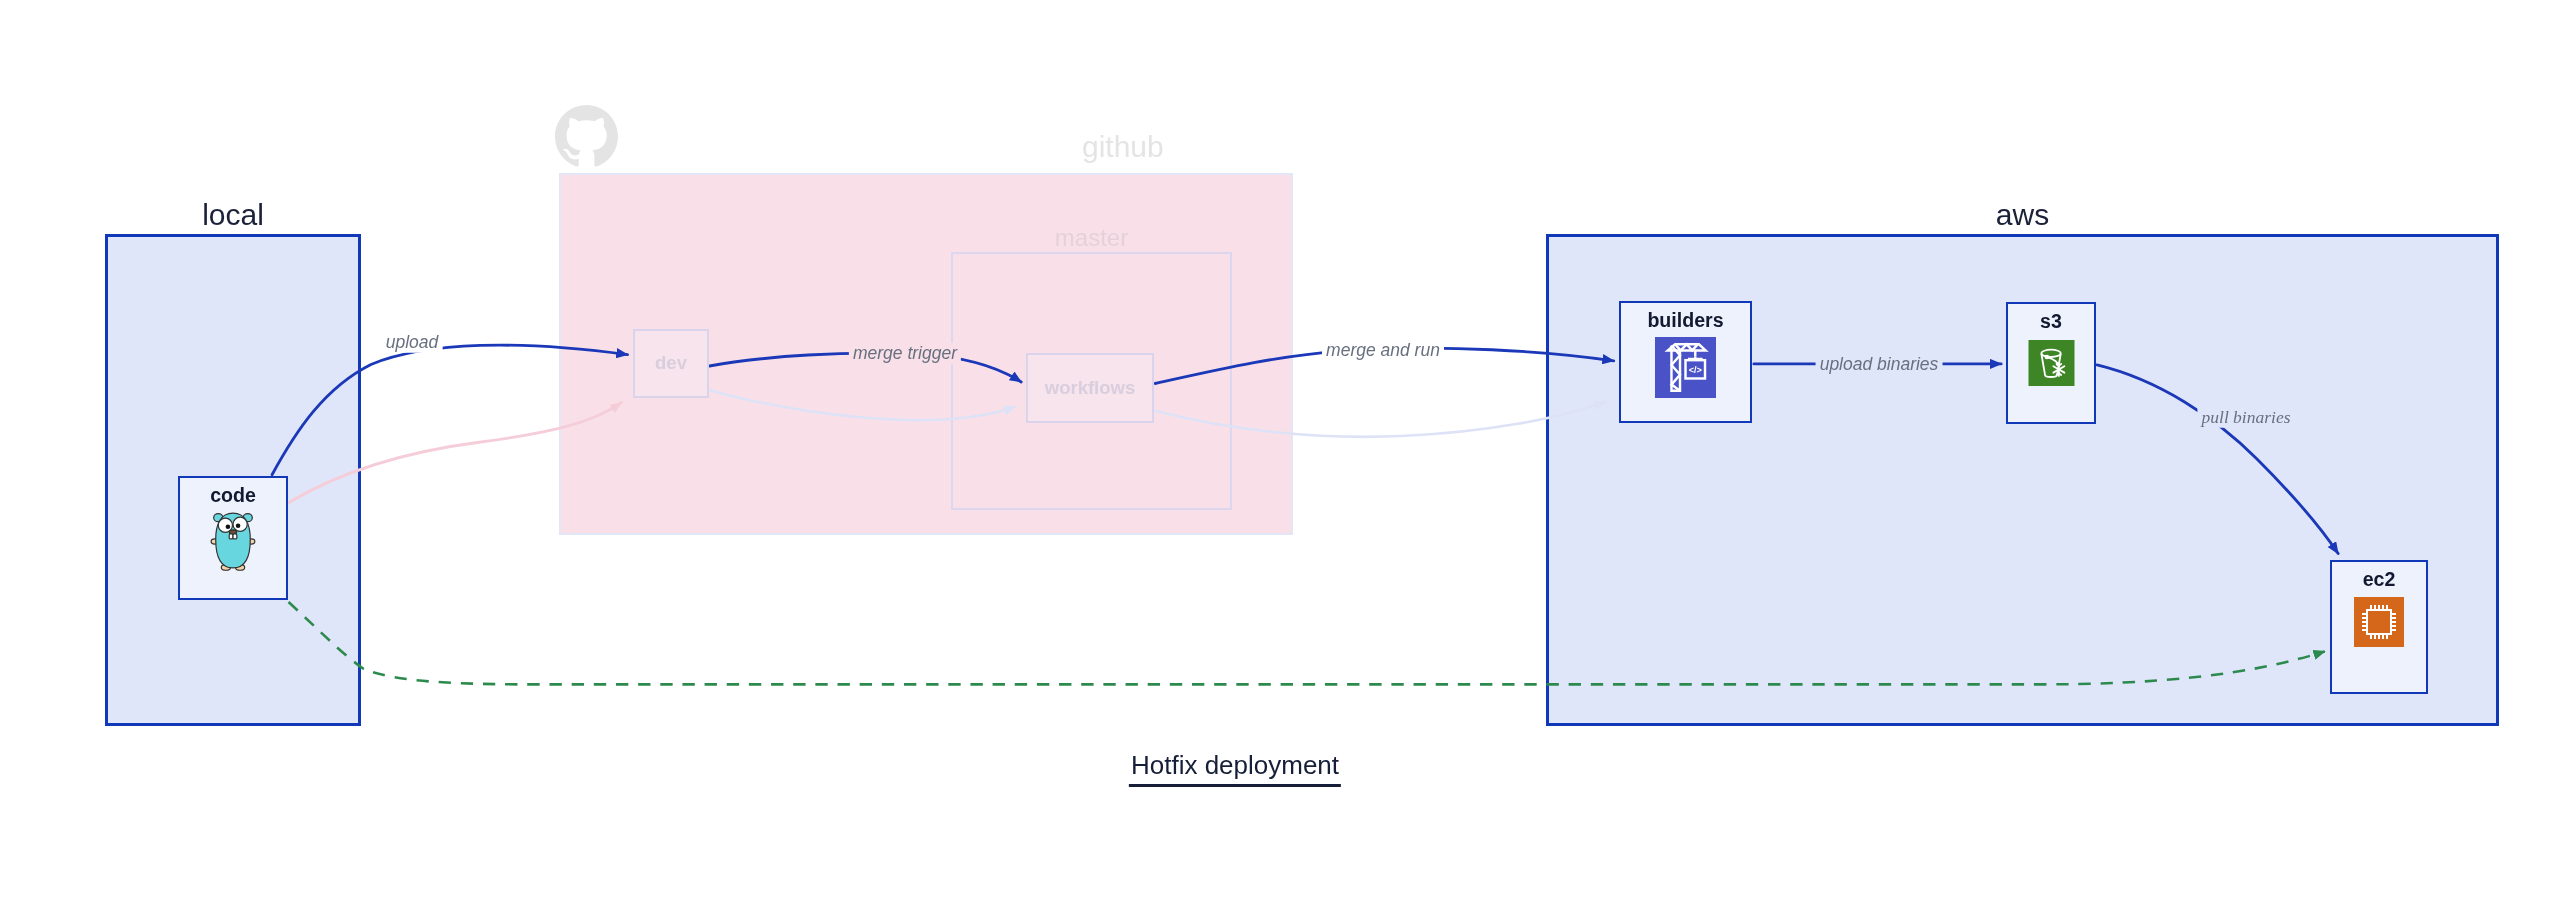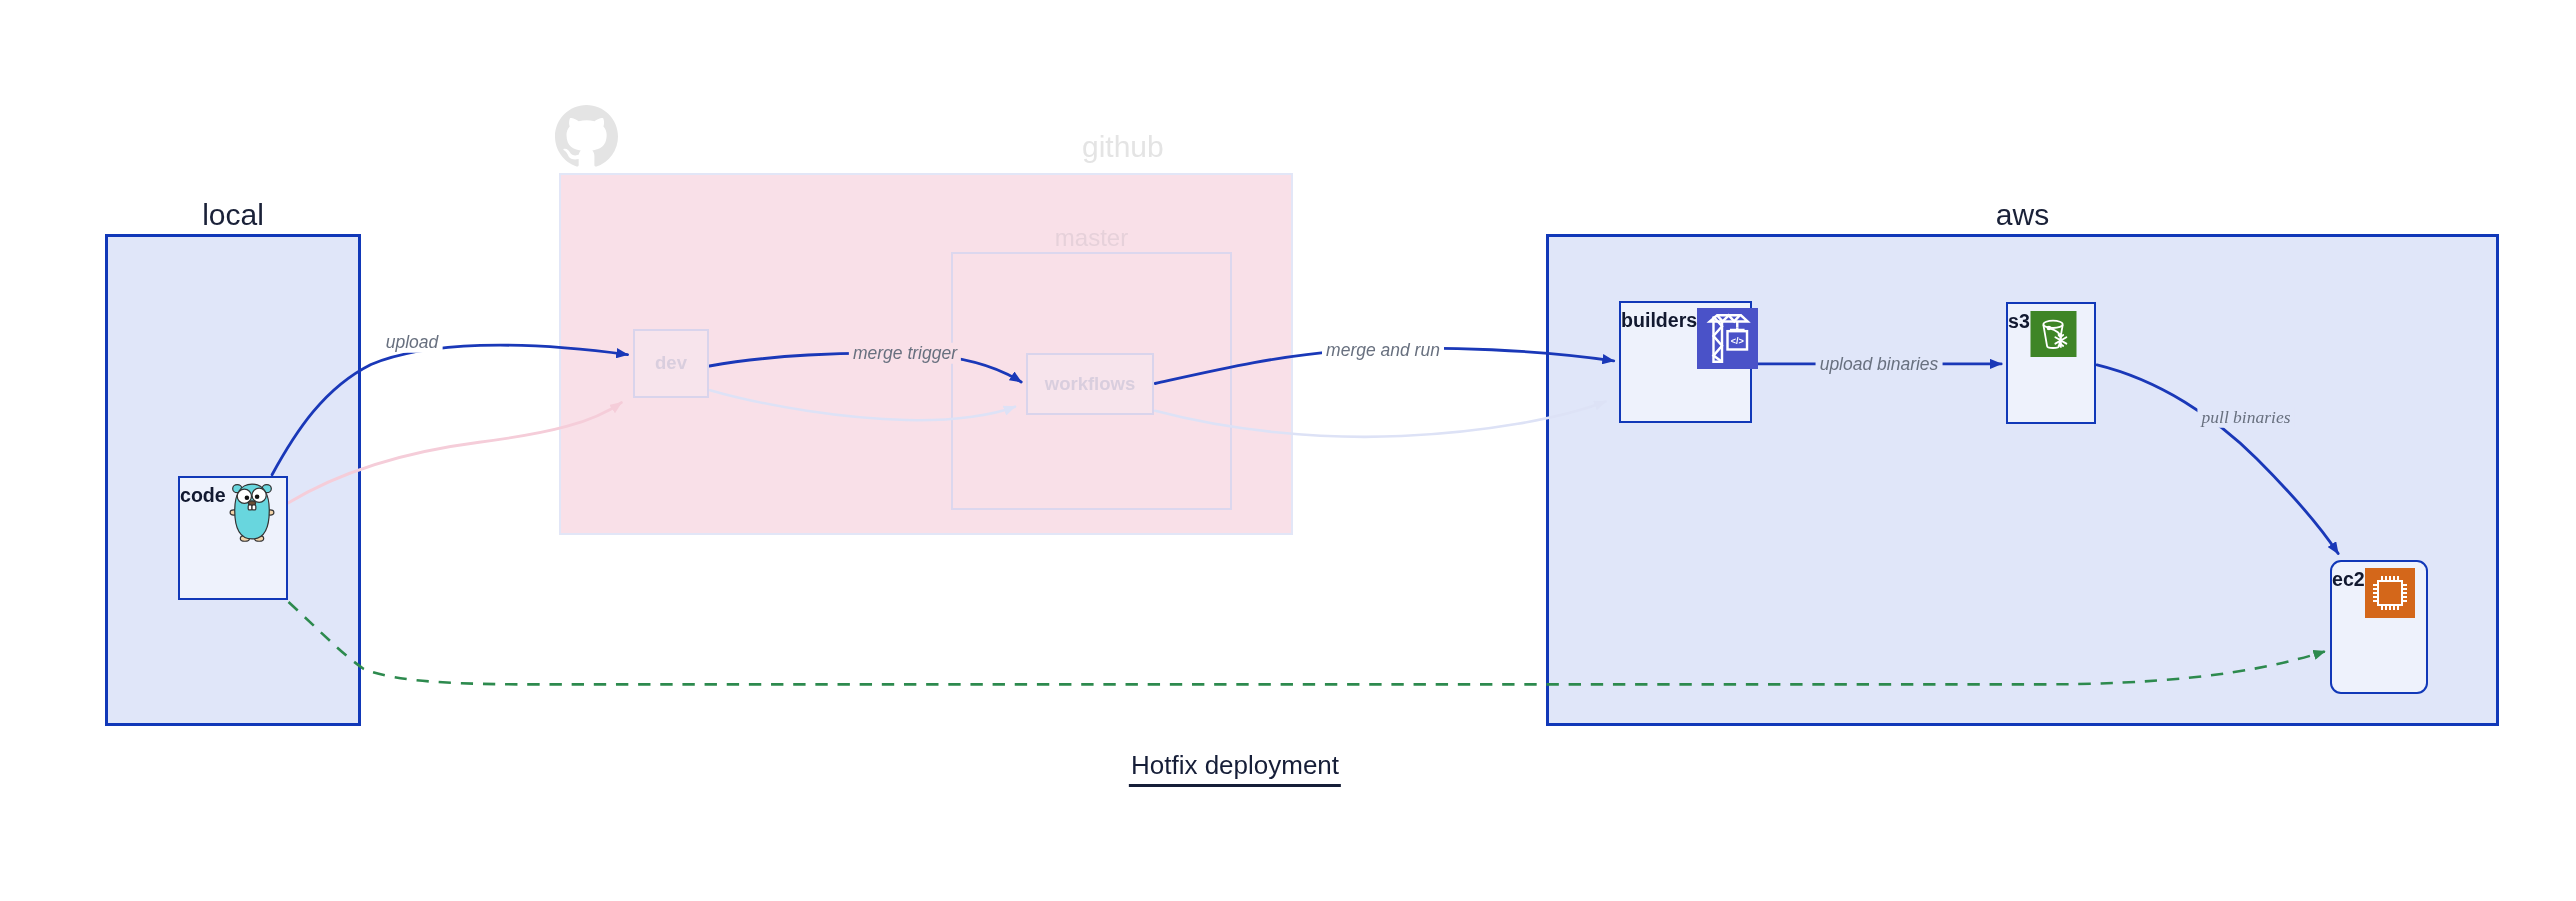--- a/index.html
+++ b/index.html
@@ -21,21 +21,21 @@
   .container-box{position:absolute;border:3.1px solid var(--box-border-blue);background:var(--box-fill-blue);}
   .container-label{position:absolute;text-align:center;font-size:30px;font-weight:500;color:var(--container-label);line-height:1;}
 
   .github-box{position:absolute;left:559px;top:173px;width:734px;height:362px;background:var(--github-box-fill);border:2.1px solid var(--github-box-border);}
   .github-watermark-text{position:absolute;left:1082px;top:132px;width:209px;text-align:left;font-size:30px;font-weight:500;color:var(--watermark);line-height:1;}
   .octocat{position:absolute;left:555px;top:105px;width:63px;height:63px;}
 
   .master-box{position:absolute;left:951px;top:252px;width:281px;height:258px;border:2.1px solid #dcd7ee;background:transparent;}
   .master-label{position:absolute;left:951px;top:226px;width:281px;text-align:center;font-size:24px;font-weight:500;color:var(--master-label);line-height:1;}
 
-  .node{position:absolute;border:2.6px solid var(--box-border-blue);background:var(--node-fill-light);display:flex;align-items:flex-start;}
+  .node{position:absolute;border:2.6px solid var(--box-border-blue);background:var(--node-fill-light);display:flex;flex-direction:column;align-items:center;}
   .node .node-label{font-size:19.6px;font-weight:700;color:var(--node-label);padding-top:7.2px;line-height:1.1;}
   .node-faded{position:absolute;border:2.1px solid var(--faded-node-border);background:var(--faded-node-fill);display:flex;align-items:center;justify-content:center;}
   .node-faded .node-label{font-size:18.5px;font-weight:700;color:var(--faded-node-text);line-height:1;}
 
   #edges{position:absolute;left:0;top:0;width:2604px;height:902px;}
   .e-blue{stroke:var(--blue-edge);stroke-width:5.5;fill:none;stroke-linecap:round;}
   .e-pink{stroke:var(--faded-pink-edge);stroke-width:5.5;fill:none;stroke-linecap:round;}
   .e-lav{stroke:var(--faded-lavender-edge);stroke-width:5;fill:none;stroke-linecap:round;}
   .e-green{stroke:var(--green-edge);stroke-width:5;fill:none;stroke-dasharray:24 19;}
   .fill-blue{fill:var(--blue-edge);} .fill-pink{fill:var(--faded-pink-edge);}
@@ -119,21 +119,21 @@
           <rect x="50" y="47" width="7.5" height="10" rx="2.5" fill="#ffffff"></rect>
         </g>
       </svg>
     </span>
   </div>
 
   <div class="node-faded" style="left:633px;top:329px;width:76px;height:69px;">
     <div class="node-label">dev</div>
   </div>
 
-  <div class="node-faded" style="left:1026px;top:353px;width:128px;height:62px;">
+  <div class="node-faded" style="left:1026px;top:353px;width:128px;height:70px;">
     <div class="node-label">workflows</div>
   </div>
 
   <div class="node" style="left:1619px;top:301px;width:133px;height:122px;">
     <div class="node-label">builders</div>
     <span class="icon-box" style="margin-top:5.2px;">
       <svg width="61" height="61" viewBox="0 0 100 100" aria-hidden="true">
         <rect x="0" y="0" width="100" height="100" fill="var(--codebuild-indigo)"></rect>
         <g stroke="var(--icon-white)" stroke-width="4" fill="none">
           <path d="M27 14 V88 H41 V22"></path>
@@ -166,21 +166,21 @@
           <line x1="78" y1="57" x2="54" y2="71"></line>
           <line x1="61" y1="52" x2="66" y2="56"></line>
             <line x1="71" y1="52" x2="66" y2="56"></line>
           <line x1="61" y1="76" x2="66" y2="72"></line>
             <line x1="71" y1="76" x2="66" y2="72"></line>
         </g>
       </svg>
     </span>
   </div>
 
-  <div class="node" style="left:2330px;top:560px;width:98px;height:134px;border-radius:11px;">
+  <div class="node" style="left:2330px;top:560px;width:98px;height:134px;">
     <div class="node-label">ec2</div>
     <span class="icon-box" style="margin-top:6.2px;">
       <svg width="50" height="50" viewBox="0 0 100 100" aria-hidden="true">
         <rect x="0" y="0" width="100" height="100" fill="var(--ec2-orange)"></rect>
         <rect x="26" y="26" width="48" height="48" fill="none" stroke="var(--icon-white)" stroke-width="4"></rect>
         <g stroke="var(--icon-white)" stroke-width="4">
           <line x1="34" y1="16" x2="34" y2="26"></line>
             <line x1="42" y1="16" x2="42" y2="26"></line>
             <line x1="50" y1="16" x2="50" y2="26"></line>
             <line x1="58" y1="16" x2="58" y2="26"></line>

